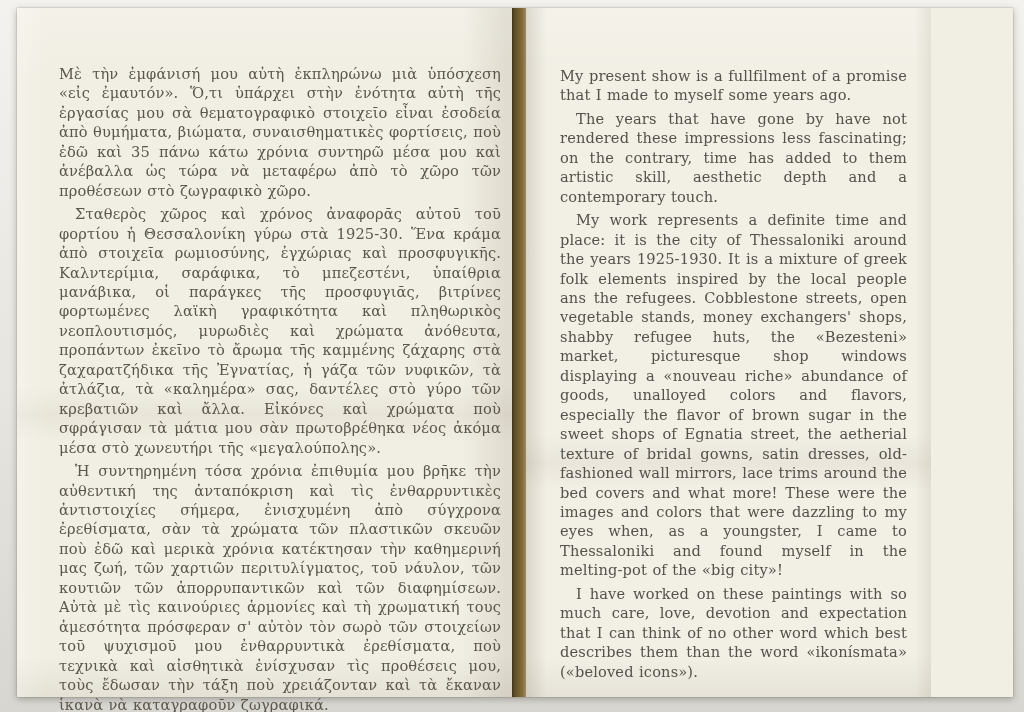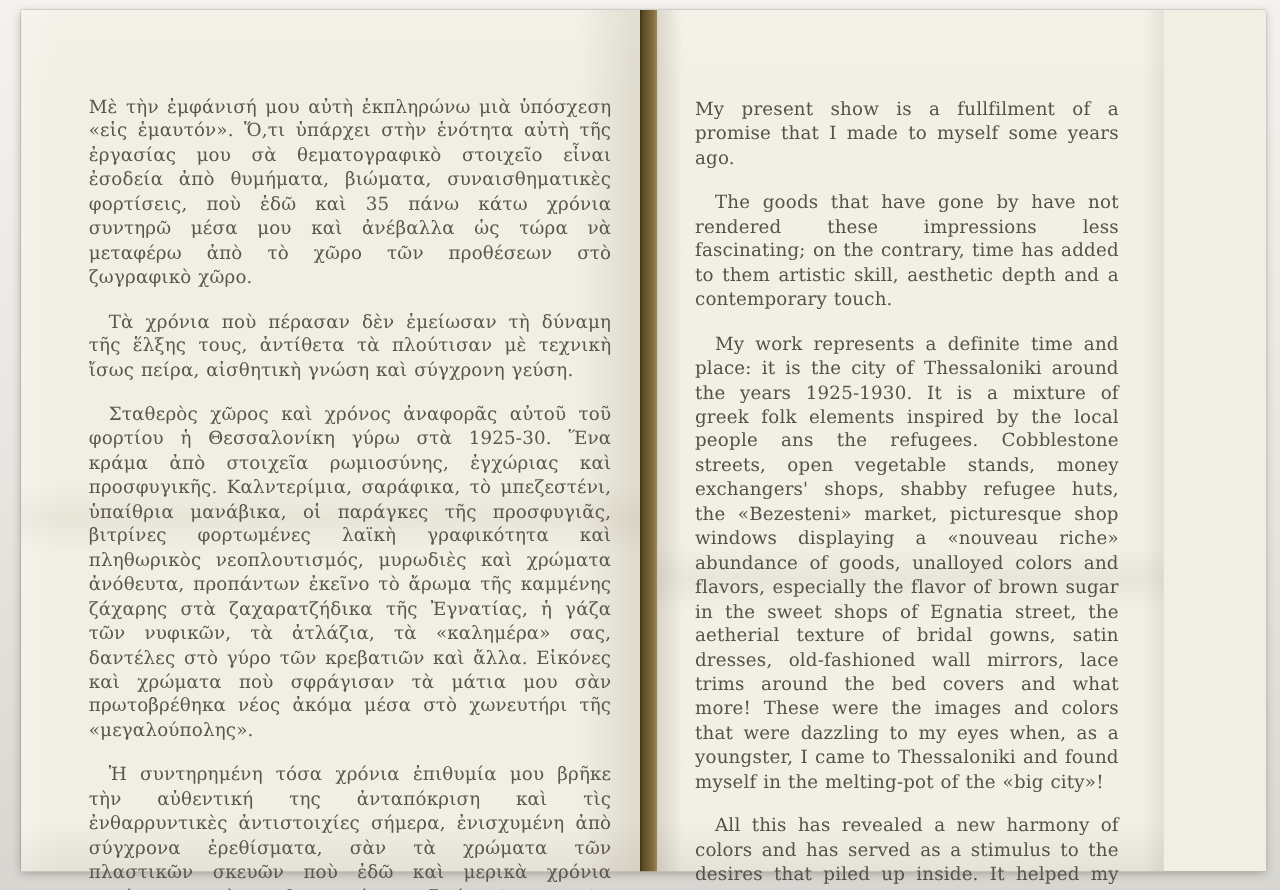--- a/index.html
+++ b/index.html
@@ -39,32 +39,32 @@
       #f1eee3;
     padding: 52px 7px 0 38px;
   }
 
   .page-right {
     width: 405px;
     background:
       linear-gradient(90deg, rgba(70,55,30,0.14) 0%, rgba(0,0,0,0) 5%, rgba(0,0,0,0) 96%, rgba(120,110,90,0.12) 100%),
       linear-gradient(180deg, rgba(255,255,255,0.18) 0%, rgba(0,0,0,0) 9%, rgba(0,0,0,0) 62%, rgba(170,160,140,0.12) 66%, rgba(0,0,0,0) 70%, rgba(0,0,0,0) 94%, rgba(120,110,90,0.10) 100%),
       #f2efe5;
-    padding: 54px 20px 0 14px;
+    padding: 54px 20px 0 30px;
   }
 
   .spine {
     width: 14px;
     height: 100%;
     background: linear-gradient(90deg, #3d3319 0%, #5d4c27 18%, #705c30 45%, #846e3f 75%, #9a855a 96%, #b3a179 100%);
     flex: 0 0 14px;
   }
 
   .page-text p {
-    margin: 16px;
+    margin: 4px;
     font-size: 14.6px;
     line-height: 19.45px;
     text-align: justify;
     text-indent: 16px;
     letter-spacing: 0.15px;
     word-spacing: 0.6px;
   }
 
   .page-text p:first-child {
     text-indent: 0;
@@ -78,28 +78,26 @@
     color: #55514b;
   }
 </style>
 </head>
 <body>
 
 <div class="book">
   <div class="page page-left">
     <div class="page-text">
         <p>Μὲ τὴν ἐμφάνισή μου αὐτὴ ἐκπληρώνω μιὰ ὑπόσχεση «εἰς ἐμαυτόν». Ὅ,τι ὑπάρχει στὴν ἑνότητα αὐτὴ τῆς ἐργασίας μου σὰ θεματογραφικὸ στοιχεῖο εἶναι ἐσοδεία ἀπὸ θυμήματα, βιώματα, συναισθηματικὲς φορτίσεις, ποὺ ἐδῶ καὶ 35 πάνω κάτω χρόνια συντηρῶ μέσα μου καὶ ἀνέβαλλα ὡς τώρα νὰ μεταφέρω ἀπὸ τὸ χῶρο τῶν προθέσεων στὸ ζωγραφικὸ χῶρο.</p>
-        <p>Τὰ χρόνια ποὺ πέρασαν δὲν ἐμείωσαν τὴ δύναμη τῆς ἕλξης τους, ἀντίθετα τὰ πλούτισαν μὲ τεχνικὴ ἴσως πείρα, αἰσθητικὴ γνώση καὶ σύγχρονη γεύση.</p>
         <p>Σταθερὸς χῶρος καὶ χρόνος ἀναφορᾶς αὐτοῦ τοῦ φορτίου ἡ Θεσσαλονίκη γύρω στὰ 1925-30. Ἕνα κράμα ἀπὸ στοιχεῖα ρωμιοσύνης, ἐγχώριας καὶ προσφυγικῆς. Καλντερίμια, σαράφικα, τὸ μπεζεστένι, ὑπαίθρια μανάβικα, οἱ παράγκες τῆς προσφυγιᾶς, βιτρίνες φορτωμένες λαϊκὴ γραφικότητα καὶ πληθωρικὸς νεοπλουτισμός, μυρωδιὲς καὶ χρώματα ἀνόθευτα, προπάντων ἐκεῖνο τὸ ἄρωμα τῆς καμμένης ζάχαρης στὰ ζαχαρατζήδικα τῆς Ἐγνατίας, ἡ γάζα τῶν νυφικῶν, τὰ ἀτλάζια, τὰ «καλημέρα» σας, δαντέλες στὸ γύρο τῶν κρεβατιῶν καὶ ἄλλα. Εἰκόνες καὶ χρώματα ποὺ σφράγισαν τὰ μάτια μου σὰν πρωτοβρέθηκα νέος ἀκόμα μέσα στὸ χωνευτήρι τῆς «μεγαλούπολης».</p>
         <p>Ἡ συντηρημένη τόσα χρόνια ἐπιθυμία μου βρῆκε τὴν αὐθεντική της ἀνταπόκριση καὶ τὶς ἐνθαρρυντικὲς ἀντιστοιχίες σήμερα, ἐνισχυμένη ἀπὸ σύγχρονα ἐρεθίσματα, σὰν τὰ χρώματα τῶν πλαστικῶν σκευῶν ποὺ ἐδῶ καὶ μερικὰ χρόνια κατέκτησαν τὴν καθημερινή μας ζωή, τῶν χαρτιῶν περιτυλίγματος, τοῦ νάυλον, τῶν κουτιῶν τῶν ἀπορρυπαντικῶν καὶ τῶν διαφημίσεων. Αὐτὰ μὲ τὶς καινούριες ἁρμονίες καὶ τὴ χρωματική τους ἀμεσότητα πρόσφεραν σ' αὐτὸν τὸν σωρὸ τῶν στοιχείων τοῦ ψυχισμοῦ μου ἐνθαρρυντικὰ ἐρεθίσματα, ποὺ τεχνικὰ καὶ αἰσθητικὰ ἐνίσχυσαν τὶς προθέσεις μου, τοὺς ἔδωσαν τὴν τάξη ποὺ χρειάζονταν καὶ τὰ ἔκαναν ἱκανὰ νὰ καταγραφοῦν ζωγραφικά.</p>
       </div>
   </div>
   <div class="spine"></div>
   <div class="page page-right">
     <div class="page-text">
         <p>My present show is a fullfilment of a promise that I made to myself some years ago.</p>
-        <p>The goods that have gone by have not rendered these impressions less fascinating; on the contrary, time has added to them artistic skill, aesthetic depth and a contemporary touch.</p>
+        <p>The years that have gone by have not rendered these impressions less fascinating; on the contrary, time has added to them artistic skill, aesthetic depth and a contemporary touch.</p>
         <p>My work represents a definite time and place: it is the city of Thessaloniki around the years 1925-1930. It is a mixture of greek folk elements inspired by the local people ans the refugees. Cobblestone streets, open vegetable stands, money exchangers' shops, shabby refugee huts, the «Bezesteni» market, picturesque shop windows displaying a «nouveau riche» abundance of goods, unalloyed colors and flavors, especially the flavor of brown sugar in the sweet shops of Egnatia street, the aetherial texture of bridal gowns, satin dresses, old-fashioned wall mirrors, lace trims around the bed covers and what more! These were the images and colors that were dazzling to my eyes when, as a youngster, I came to Thessaloniki and found myself in the melting-pot of the «big city»!</p>
-        <p>All this has revealed a new harmony of colors and has served as a stimulus to the desires that piled up inside. It helped my word aesthetically, put my impressions in order and rendered them possible for artistic expression.</p>
         <p>I have worked on these paintings with so much care, love, devotion and expectation that I can think of no other word which best describes them than the word «ikonísmata» («beloved icons»).</p>
       </div>
   </div>
 </div>
 
 </body></html>

